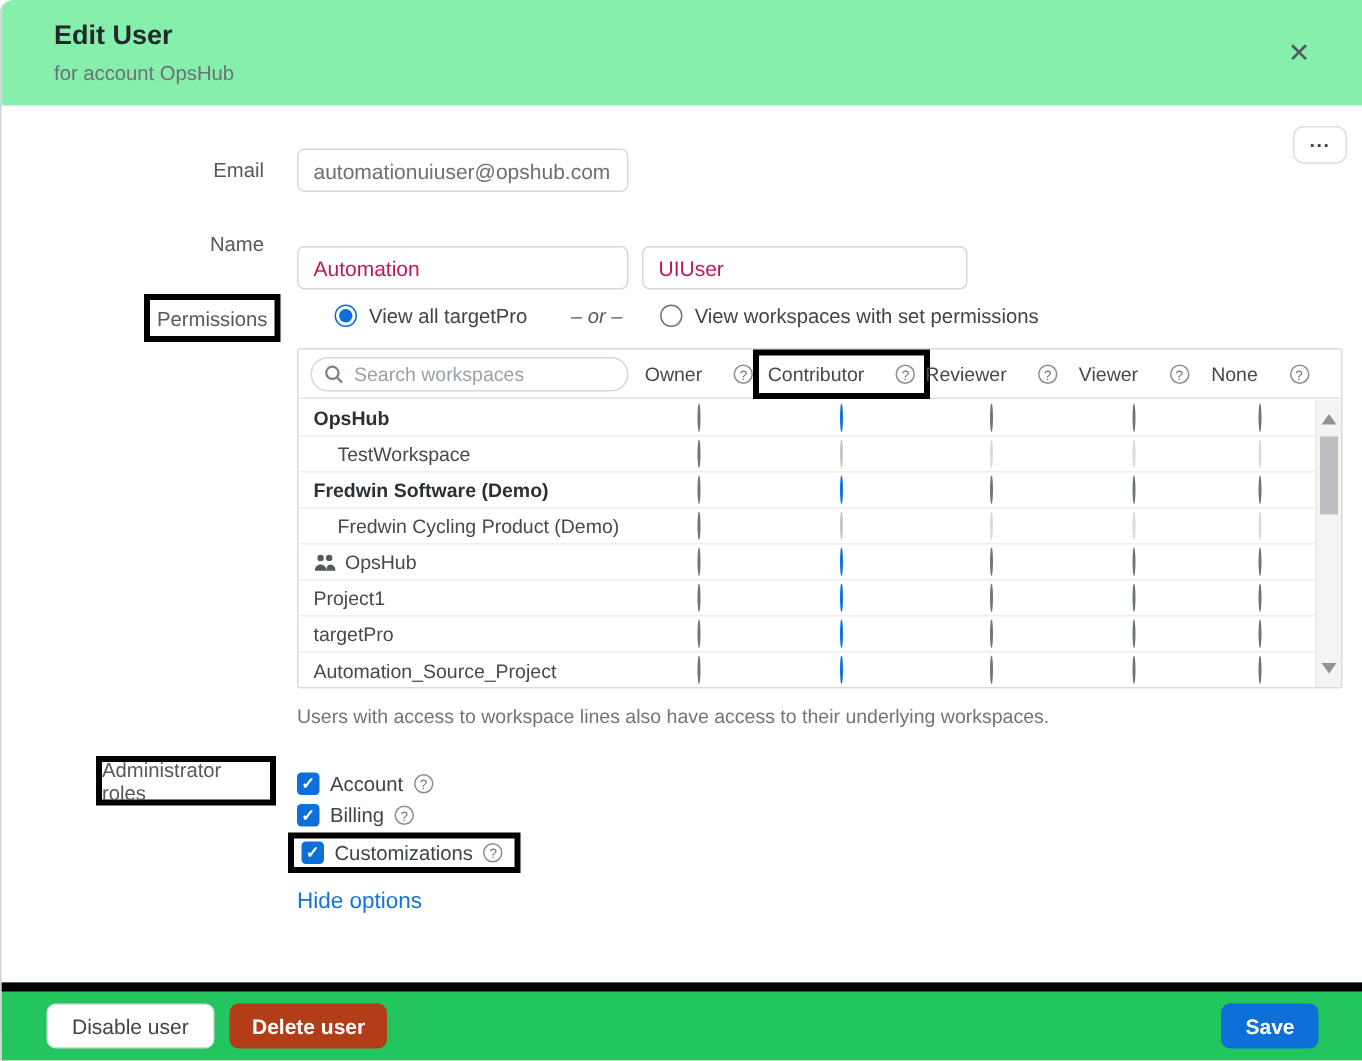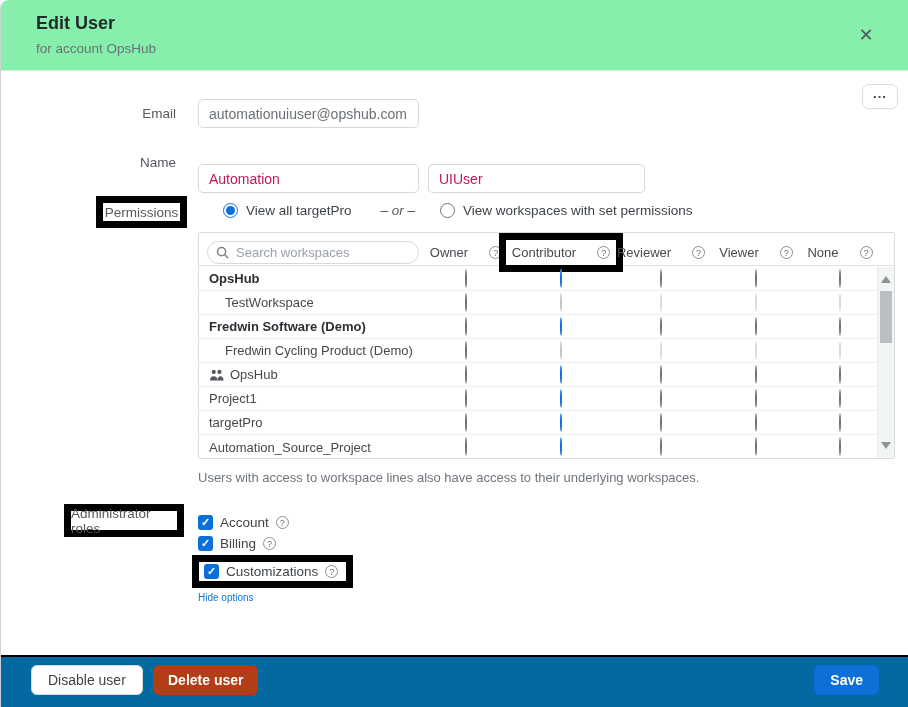--- a/index.html
+++ b/index.html
@@ -17,21 +17,21 @@
   .close-btn::after{content:"✕";}
   
   .more-btn{position:absolute;left:861px;top:84px;width:36px;height:25px;background:#fff;border:1px solid #dcdfe2;border-radius:7px;box-shadow:0 1px 2px rgba(0,0,0,.04);display:flex;align-items:center;justify-content:center;cursor:pointer;}
   .more-btn .dots{font-size:13px;font-weight:bold;color:#3a3f45;letter-spacing:1px;line-height:8px;margin-top:-6px;}
   .more-btn .dots::after{content:"...";}
   
   .field-label{position:absolute;left:0;width:175px;text-align:right;font-size:13.5px;color:#55595e;}
   .txt-input{position:absolute;height:29px;border:1px solid #d6d9dc;border-radius:5px;background:#fff;font-size:14px;color:#6b7075;padding:0 10px;display:flex;align-items:center;white-space:nowrap;overflow:hidden;}
   .txt-input.dark{color:#be185d;margin-top:16px;}
   
-  .annot{border:7px solid #000000;}
+  .annot{border:4px solid #000000;}
   .perm-label{position:absolute;left:95px;top:196px;width:91px;height:32px;display:flex;align-items:center;justify-content:center;font-size:13.5px;color:#55595e;background:#fff;}
   .radio-row{position:absolute;left:222px;top:203px;display:flex;align-items:center;font-size:13.5px;color:#3f4449;}
   .radio{width:15px;height:15px;border-radius:50%;border:1.5px solid #6f7479;background:#fff;position:relative;flex:0 0 auto;}
   .radio.on{border-color:#0d70d8;}
   .radio.on::after{content:"";position:absolute;inset:2px;border-radius:50%;background:#0d70d8;}
   .radio.on-disabled{border-color:#c3c6c9;}
   .radio.on-disabled::after{content:"";position:absolute;inset:2px;border-radius:50%;background:#a9adb1;}
   .radio.disabled{border-color:#d8dadd;}
   .radio-row .rlabel{margin-left:8px;}
   .or-sep{font-style:italic;color:#55595e;margin:0 25px 0 29px;}
@@ -60,23 +60,23 @@
   .sbar .arr-dn{bottom:9px;border-top:7px solid #8f9397;}
   .sbar .thumb{position:absolute;left:2px;width:12px;top:24px;height:52px;background:#bcbec1;}
   
   .ws-note{position:absolute;left:197px;top:470px;font-size:13px;color:#6e757c;}
   .admin-label{position:absolute;left:63px;top:504px;width:120px;height:33px;display:flex;align-items:center;justify-content:center;font-size:13.5px;color:#55595e;background:#fff;}
   .check-list{position:absolute;left:191px;top:512px;display:flex;flex-direction:column;}
   .check-row{display:flex;align-items:center;gap:7px;font-size:13.5px;color:#3f4449;padding:3px 6px;}
   .check-row.annot{padding:2px 8px 2px 5px;margin-top:1px;}
   .checkbox{width:15px;height:15px;border-radius:3px;background:#0d70d8;color:#fff;display:flex;align-items:center;justify-content:center;font-size:11px;flex:0 0 auto;}
   .checkbox::after{content:"✓";font-weight:bold;}
-  .hide-link{position:absolute;left:197px;top:592px;font-size:10px;color:#1273d4;cursor:pointer;}
-  
-  .dlg-footer{position:absolute;left:0;right:0;top:655px;height:52px;background:#0369a1;border-top:2px solid #000000;padding-left:48px;}
+  .hide-link{position:absolute;left:197px;top:592px;font-size:15px;color:#1273d4;cursor:pointer;}
+  
+  .dlg-footer{position:absolute;left:0;right:0;top:655px;height:52px;background:#22c55e;border-top:6px solid #000000;padding-left:48px;}
   .btn{position:absolute;top:8px;height:30px;border-radius:6px;font-size:14px;display:flex;align-items:center;justify-content:center;cursor:pointer;font-family:inherit;}
   .btn-disable{left:30px;padding:0 16px;background:#fff;border:1px solid #d9dcde;color:#3f4449;}
   .btn-delete{left:152px;padding:0 14px;background:#b33d16;border:1px solid #b33d16;color:#fff;font-weight:bold;}
   .btn-save{right:29px;padding:0 15px;background:#0d70d8;border:1px solid #0d70d8;color:#fff;font-weight:bold;}
 </style>
 </head>
 <body>
 
 <div class="dlg-header">
   <div class="dlg-title">Edit User</div>

